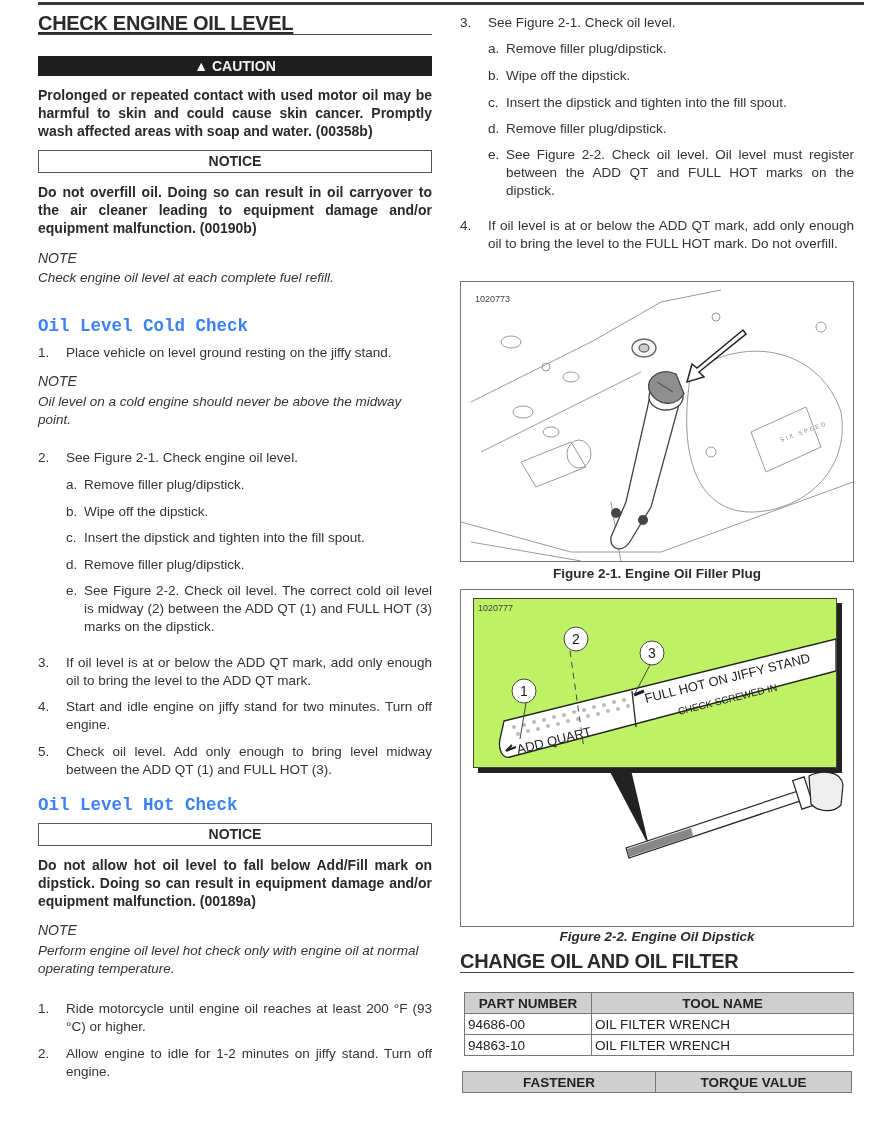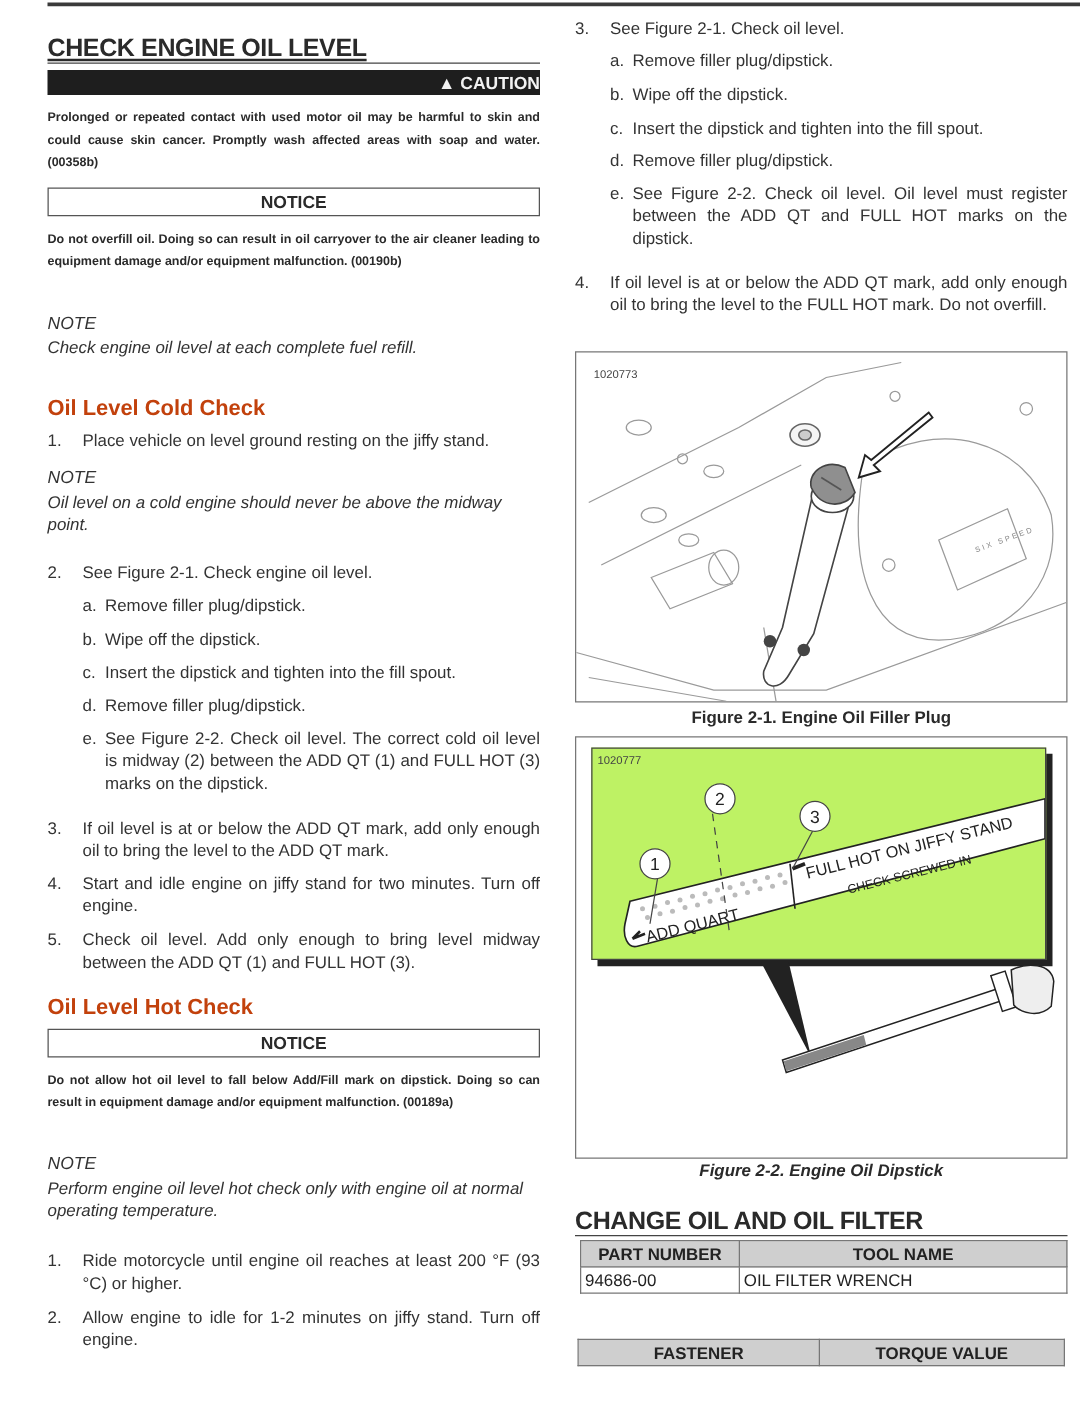--- a/index.html
+++ b/index.html
@@ -7,36 +7,36 @@
     width: 870px; height: 1138px; position: relative; overflow: hidden;
     font-family: "Liberation Sans", sans-serif; color: #2b2b2b;
   }
   .top-rule { position: absolute; left: 38px; top: 2px; width: 826px; height: 3px; background: #3a3a3a; }
   .col { position: absolute; top: 0; }
   .col-left { left: 38px; width: 394px; }
   .col-right { left: 460px; width: 394px; }
 
   .h1 {
     position: absolute; font-weight: bold; font-size: 20px; letter-spacing: -0.3px;
-    color: #2a2a2a; border-bottom: 1.5px solid #444; line-height: 22px; margin-top: 16px;
+    color: #2a2a2a; border-bottom: 1.5px solid #444; line-height: 22px;
   }
   .h1 .txt { text-decoration: underline; text-underline-offset: 2px; }
-  .h2 { position: absolute; font-weight: bold; font-size: 17.5px; color: #c2410c; }
+  .h2 { position: absolute; font-weight: bold; font-size: 17.5px; color: #3b82f6; font-family: Liberation Mono, monospace; }
 
   .caution-bar {
     position: absolute; left: 0; top: 56px; width: 394px; height: 20px;
-    background: #1e1e1e; color: #f2f2f2; text-align: right; font-weight: bold;
+    background: #1e1e1e; color: #f2f2f2; text-align: center; font-weight: bold;
     font-size: 14px; line-height: 20px;
   }
   .notice-box {
     position: absolute; left: 0; width: 392px; height: 21px; border: 1.5px solid #555;
     text-align: center; font-weight: bold; font-size: 14px; line-height: 21px; color: #2a2a2a;
   }
   .bold-para {
-    position: absolute; left: 0; width: 394px; font-weight: bold; font-size: 10px;
+    position: absolute; left: 0; width: 394px; font-weight: bold; font-size: 14px;
     line-height: 18px; text-align: justify; color: #2a2a2a;
   }
   .note-title { position: absolute; left: 0; width: 394px; text-align: left; font-style: italic; font-size: 14px; color: #333; }
   .note-text { position: absolute; left: 0; width: 394px; font-style: italic; font-size: 13.5px; line-height: 18px; color: #333; }
 
   .step { position: absolute; left: 0; width: 394px; font-size: 13.5px; line-height: 18px; color: #333; }
   .step .num { position: absolute; left: 0; top: 0; }
   .step .body { margin-left: 28px; text-align: justify; }
   .sub { position: absolute; left: 28px; width: 366px; font-size: 13.5px; line-height: 18px; color: #333; }
   .sub .num { position: absolute; left: 0; top: 0; }
@@ -286,20 +286,24 @@
   <table class="tbl" style="left:4px; top:992px; width:390px;">
     <tbody>
         <tr>
       <th style="width:120px;">PART NUMBER</th>
       <th>TOOL NAME</th>
     </tr>
     <tr>
       <td>94686-00</td>
       <td>OIL FILTER WRENCH</td>
     </tr>
+    <tr>
+      <td>94863-10</td>
+      <td>OIL FILTER WRENCH</td>
+    </tr>
   </tbody>
     </table>
 
   <table class="tbl" style="left:2px; top:1071px; width:390px;">
     <tbody>
         <tr>
       <th style="width:186px;">FASTENER</th>
       <th colspan="2">TORQUE VALUE</th>
     </tr>
   </tbody>

